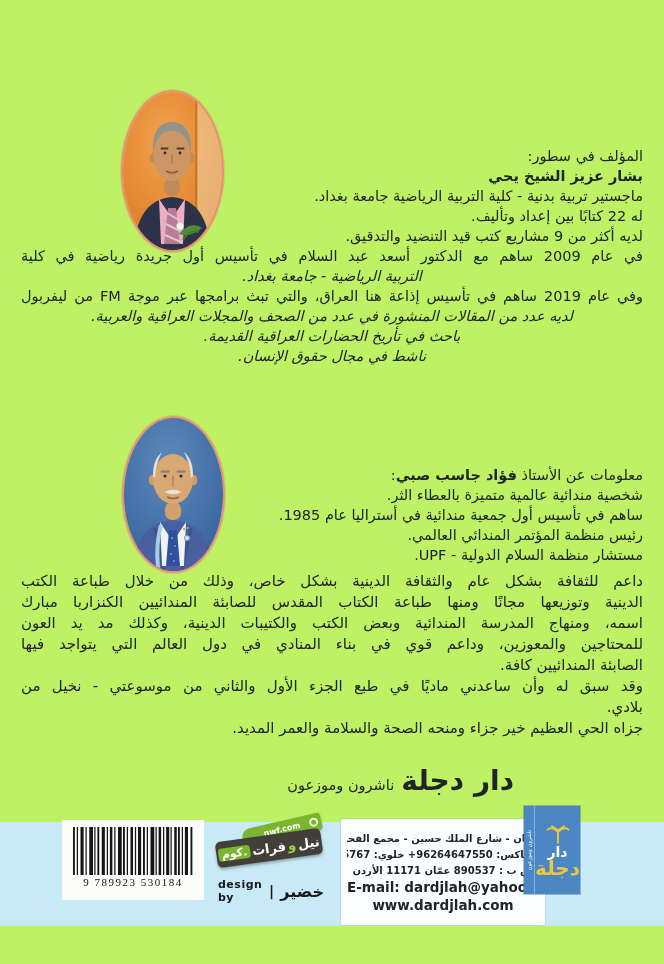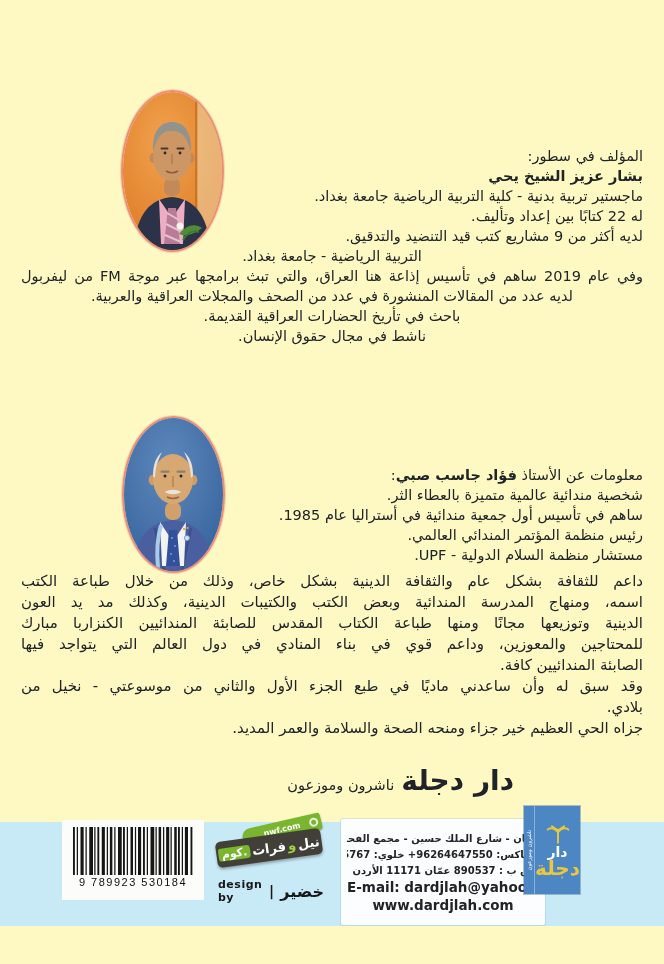--- a/index.html
+++ b/index.html
@@ -1,53 +1,53 @@
 <!DOCTYPE html>
 <html lang="ar"><head>
 <meta charset="utf-8">
 <style>
   html,body{margin:0;padding:0;background:#e9eef2;}
   .cover{
     position:relative;width:664px;height:964px;margin:0 auto;
-    background:#fef9c3;overflow:hidden;
+    background:#bef264;overflow:hidden;
     font-family:"DejaVu Sans",sans-serif;color:#202327;direction:rtl;
   }
   
   .photo{position:absolute;border-radius:50%;border:2px solid #ec8d7a;overflow:hidden;
          box-shadow:0 0 0 1px rgba(220,110,90,.25);}
   .photo svg{display:block;width:100%;height:100%;}
   .photo1{left:121px;top:90px;width:99px;height:158px;}
   .photo2{left:122px;top:416px;width:99px;height:153px;}
 
   
   .textblock{position:absolute;left:21px;right:21px;}
   .tb1{top:146px;}
   .tb2{top:465px;}
   .ln{font-size:14.5px;line-height:20px;height:20px;overflow:hidden;}
   .lnp{font-size:15px;line-height:21px;height:21px;overflow:hidden;}
   .para-gap{margin-top:6px;}
   .r{text-align:right;}
-  .c{text-align:center;}
+  .c{text-align:center;font-style:italic;}
   .j{text-align:justify;text-align-last:justify;}
   .b{font-weight:bold;}
 
   
   .pub-banner{position:absolute;top:764px;right:150px;display:flex;direction:rtl;
               align-items:baseline;gap:7px;white-space:nowrap;}
   .pub-name{font-size:28px;font-weight:bold;}
   .pub-tag{font-size:14.5px;}
 
   
   .footer-strip{position:absolute;left:0;right:0;top:822px;height:104px;background:#c8eaf6;}
 
   
   .barcode-box{position:absolute;left:62px;top:820px;width:142px;height:80px;background:#fcfdfa;
                display:flex;flex-direction:column;align-items:center;padding-top:7px;box-sizing:border-box;}
   .barcode-bars{width:120px;height:48px;}
-  .barcode-digits{font-family:Liberation Sans, sans-serif;font-size:11px;letter-spacing:1.5px;
+  .barcode-digits{font-family:Liberation Serif, serif;font-size:11px;letter-spacing:1.5px;
                   margin-top:1px;direction:ltr;color:#111;}
 
   
   .store-tag{position:absolute;left:216px;top:818px;width:108px;height:58px;direction:ltr;}
   .tag-green{position:absolute;right:2px;top:3px;width:80px;height:17px;background:#79b52f;
              border-radius:8px 3px 3px 8px;transform:rotate(-13deg);display:flex;align-items:center;
              justify-content:center;color:#fff;font-size:8px;font-weight:bold;
              box-shadow:0 1px 2px rgba(0,0,0,.35);}
   .tag-green::after{content:"";position:absolute;right:3px;width:5px;height:5px;border:2px solid #e7f3d8;
                     border-radius:50%;}
@@ -120,20 +120,21 @@
       <circle cx="57" cy="134" r="3.5" fill="#f4f4ea"></circle>
     </svg>
   </div>
 
   <section class="textblock tb1">
     <div class="ln r">المؤلف في سطور:</div>
     <div class="ln r b">بشار عزيز الشيخ يحي</div>
     <div class="ln r">ماجستير تربية بدنية - كلية التربية الرياضية جامعة بغداد.</div>
     <div class="ln r">له 22 كتابًا بين إعداد وتأليف.</div>
     <div class="ln r">لديه أكثر من 9 مشاريع كتب قيد التنضيد والتدقيق.</div>
+    <div class="ln j">في عام 2009 ساهم مع الدكتور أسعد عبد السلام في تأسيس أول جريدة رياضية في كلية</div>
     <div class="ln c">التربية الرياضية - جامعة بغداد.</div>
     <div class="ln j">وفي عام 2019 ساهم في تأسيس إذاعة هنا العراق، والتي تبث برامجها عبر موجة FM من ليفربول</div>
     <div class="ln c">لديه عدد من المقالات المنشورة في عدد من الصحف والمجلات العراقية والعربية.</div>
     <div class="ln c">باحث في تأريخ الحضارات العراقية القديمة.</div>
     <div class="ln c">ناشط في مجال حقوق الإنسان.</div>
   </section>
 
   <div class="photo photo2">
     <svg viewBox="0 0 99 153">
       <defs>
@@ -171,22 +172,22 @@
     </svg>
   </div>
 
   <section class="textblock tb2">
     <div class="ln r"><span>معلومات عن الأستاذ </span><span class="b">فؤاد جاسب صبي</span><span>:</span></div>
     <div class="ln r">شخصية مندائية عالمية متميزة بالعطاء الثر.</div>
     <div class="ln r">ساهم في تأسيس أول جمعية مندائية في أستراليا عام 1985.</div>
     <div class="ln r">رئيس منظمة المؤتمر المندائي العالمي.</div>
     <div class="ln r">مستشار منظمة السلام الدولية - UPF.</div>
     <div class="lnp j para-gap">داعم للثقافة بشكل عام والثقافة الدينية بشكل خاص، وذلك من خلال طباعة الكتب</div>
+    <div class="lnp j">الدينية وتوزيعها مجانًا ومنها طباعة الكتاب المقدس للصابئة المندائيين الكنزاربا مبارك</div>
     <div class="lnp j">اسمه، ومنهاج المدرسة المندائية وبعض الكتب والكتيبات الدينية، وكذلك مد يد العون</div>
-    <div class="lnp j">الدينية وتوزيعها مجانًا ومنها طباعة الكتاب المقدس للصابئة المندائيين الكنزاربا مبارك</div>
     <div class="lnp j">للمحتاجين والمعوزين، وداعم قوي في بناء المنادي في دول العالم التي يتواجد فيها</div>
     <div class="lnp r">الصابئة المندائيين كافة.</div>
     <div class="lnp j">وقد سبق له وأن ساعدني ماديًا في طبع الجزء الأول والثاني من موسوعتي - نخيل من</div>
     <div class="lnp r">بلادي.</div>
     <div class="lnp r">جزاه الحي العظيم خير جزاء ومنحه الصحة والسلامة والعمر المديد.</div>
   </section>
 
   <div class="pub-banner">
     <span class="pub-name">دار دجلة</span>
     <span class="pub-tag">ناشرون وموزعون</span>

